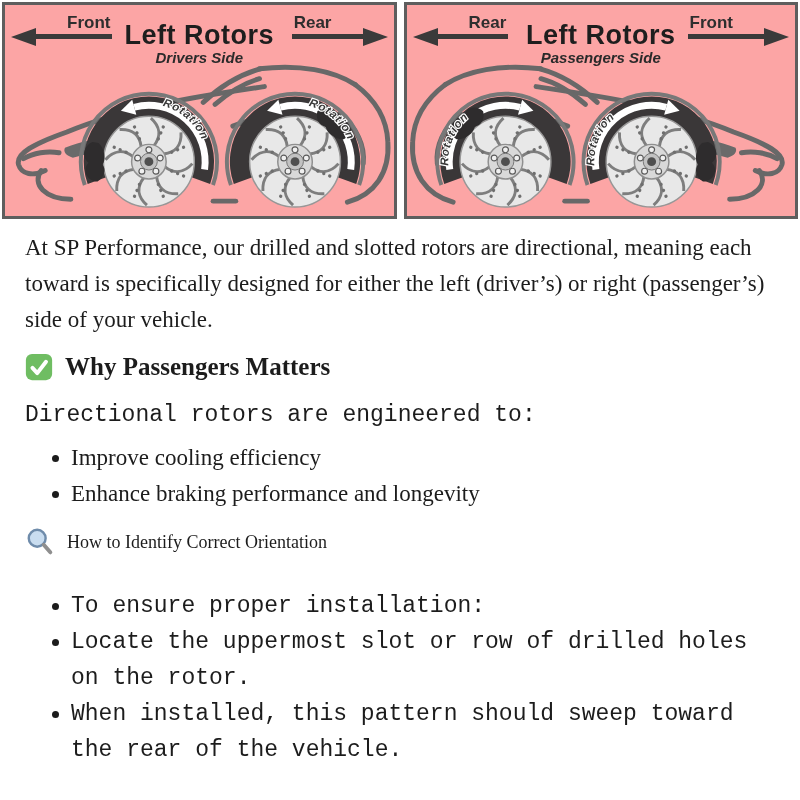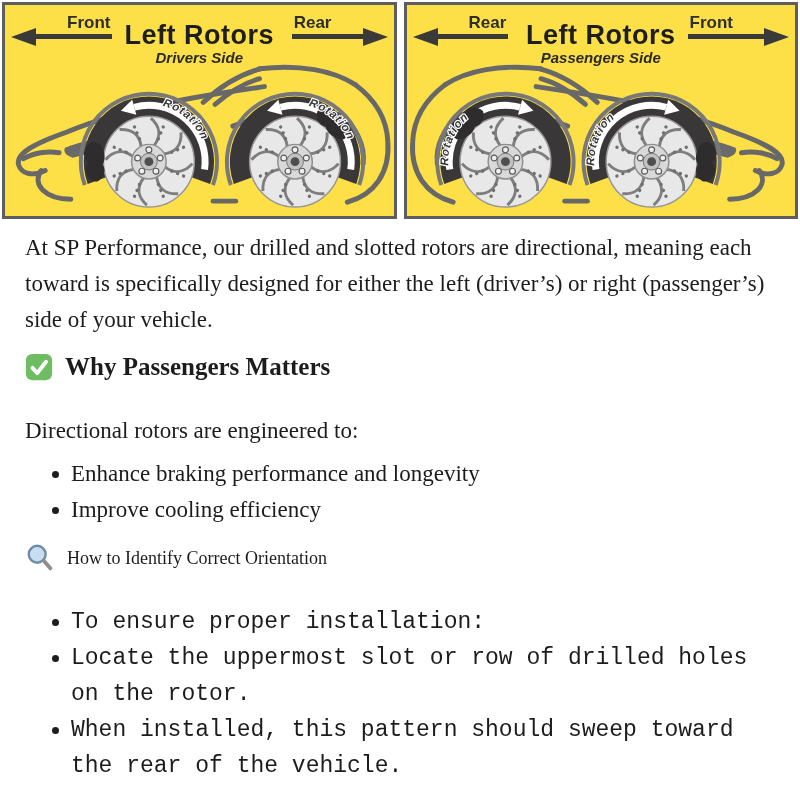--- a/index.html
+++ b/index.html
@@ -1,20 +1,20 @@
 <!DOCTYPE html>
 <html><head>
 <meta charset="utf-8">
 <style>
   html,body{margin:0;padding:0;background:#ffffff;}
   body{width:800px;font-family:"Liberation Serif",serif;color:#1c1c1c;}
 
   
   .panels{display:flex;gap:7px;padding:2px 2px 0 2px;box-sizing:border-box;}
-  .panel{flex:1;border:3px solid #5e5e5e;background:#fde047;height:211px;overflow:hidden;position:relative;}
+  .panel{flex:1;border:3px solid #5e5e5e;background:#fca5a5;height:211px;overflow:hidden;position:relative;}
   .panel-header{position:relative;height:50px;}
   .title-block{text-align:center;padding-top:16px;font-family:"Liberation Sans",sans-serif;}
   .panel-title{font-size:27px;font-weight:800;color:#1e1e1e;line-height:29px;letter-spacing:.5px;}
   .panel-subtitle{font-size:15px;font-weight:700;font-style:italic;color:#2a2a2a;line-height:16px;}
   .dir{position:absolute;top:8px;font-family:"Liberation Sans",sans-serif;font-weight:700;font-size:17px;color:#2e2e2e;padding-bottom:8px;}
   .dir.at-left{left:62px;}
   .dir.at-right{right:62px;}
   .dir .bar{position:absolute;bottom:2px;height:5px;background:#3a3a3a;}
   .dir.arrow-left .bar{left:-32px;right:-2px;}
   .dir.arrow-right .bar{left:-2px;right:-32px;}
@@ -26,21 +26,21 @@
   
   .article{padding:0 26px 0 25px;}
   .intro{font-size:23px;line-height:36px;margin:11px 0 0 0;max-width:745px;}
   .h-row{display:flex;align-items:center;gap:12px;}
   .h-why{margin-top:15px;}
   .h-why .h-text{font-size:25px;font-weight:700;}
   .h-how{margin-top:15px;}
   .h-how .h-text{font-size:18px;font-weight:400;}
   .emoji{display:inline-flex;flex:0 0 auto;}
   .emoji svg{display:block;}
-  .lead{font-size:23px;line-height:36px;margin:32px 0 0 0;}
+  .lead{font-size:23px;line-height:36px;margin:16px 0 0 0;font-family:Liberation Mono, monospace;}
   ul.blist{margin:7px 0 0 0;padding:0 0 0 46px;list-style:none;}
   ul.blist li{font-size:23px;line-height:36px;position:relative;max-width:690px;}
   ul.blist li::before{content:"";position:absolute;left:-19px;top:15px;width:7px;height:7px;border-radius:50%;background:#1c1c1c;}
   ul.blist.second{margin-top:31px;font-family:Liberation Mono, monospace;}
 </style>
 </head>
 <body>
 
 <svg width="0" height="0" style="position:absolute" aria-hidden="true">
   <defs>
@@ -183,22 +183,22 @@
         <rect x="1" y="1" width="30" height="30" rx="7" fill="#6fbd62"></rect>
         <path d="M8.5 17 L14 23 L24 10" stroke="#ffffff" stroke-width="4.5" fill="none" stroke-linecap="round" stroke-linejoin="round"></path>
       </svg>
     </span>
     <span class="h-text">Why Passengers Matters</span>
   </div>
 
   <p class="lead">Directional rotors are engineered to:</p>
 
   <ul class="blist">
+    <li>Improve cooling efficiency</li>
     <li>Enhance braking performance and longevity</li>
-    <li>Improve cooling efficiency</li>
   </ul>
 
   <div class="h-row h-how">
     <span class="emoji">
       <svg width="30" height="30" viewBox="0 0 32 32">
         <circle cx="13" cy="12" r="9" fill="#c9ddf0" stroke="#6f8cab" stroke-width="2.6"></circle>
         <line x1="20" y1="19" x2="27" y2="27" stroke="#8f8f8f" stroke-width="4.2" stroke-linecap="round"></line>
       </svg>
     </span>
     <span class="h-text">How to Identify Correct Orientation</span>

